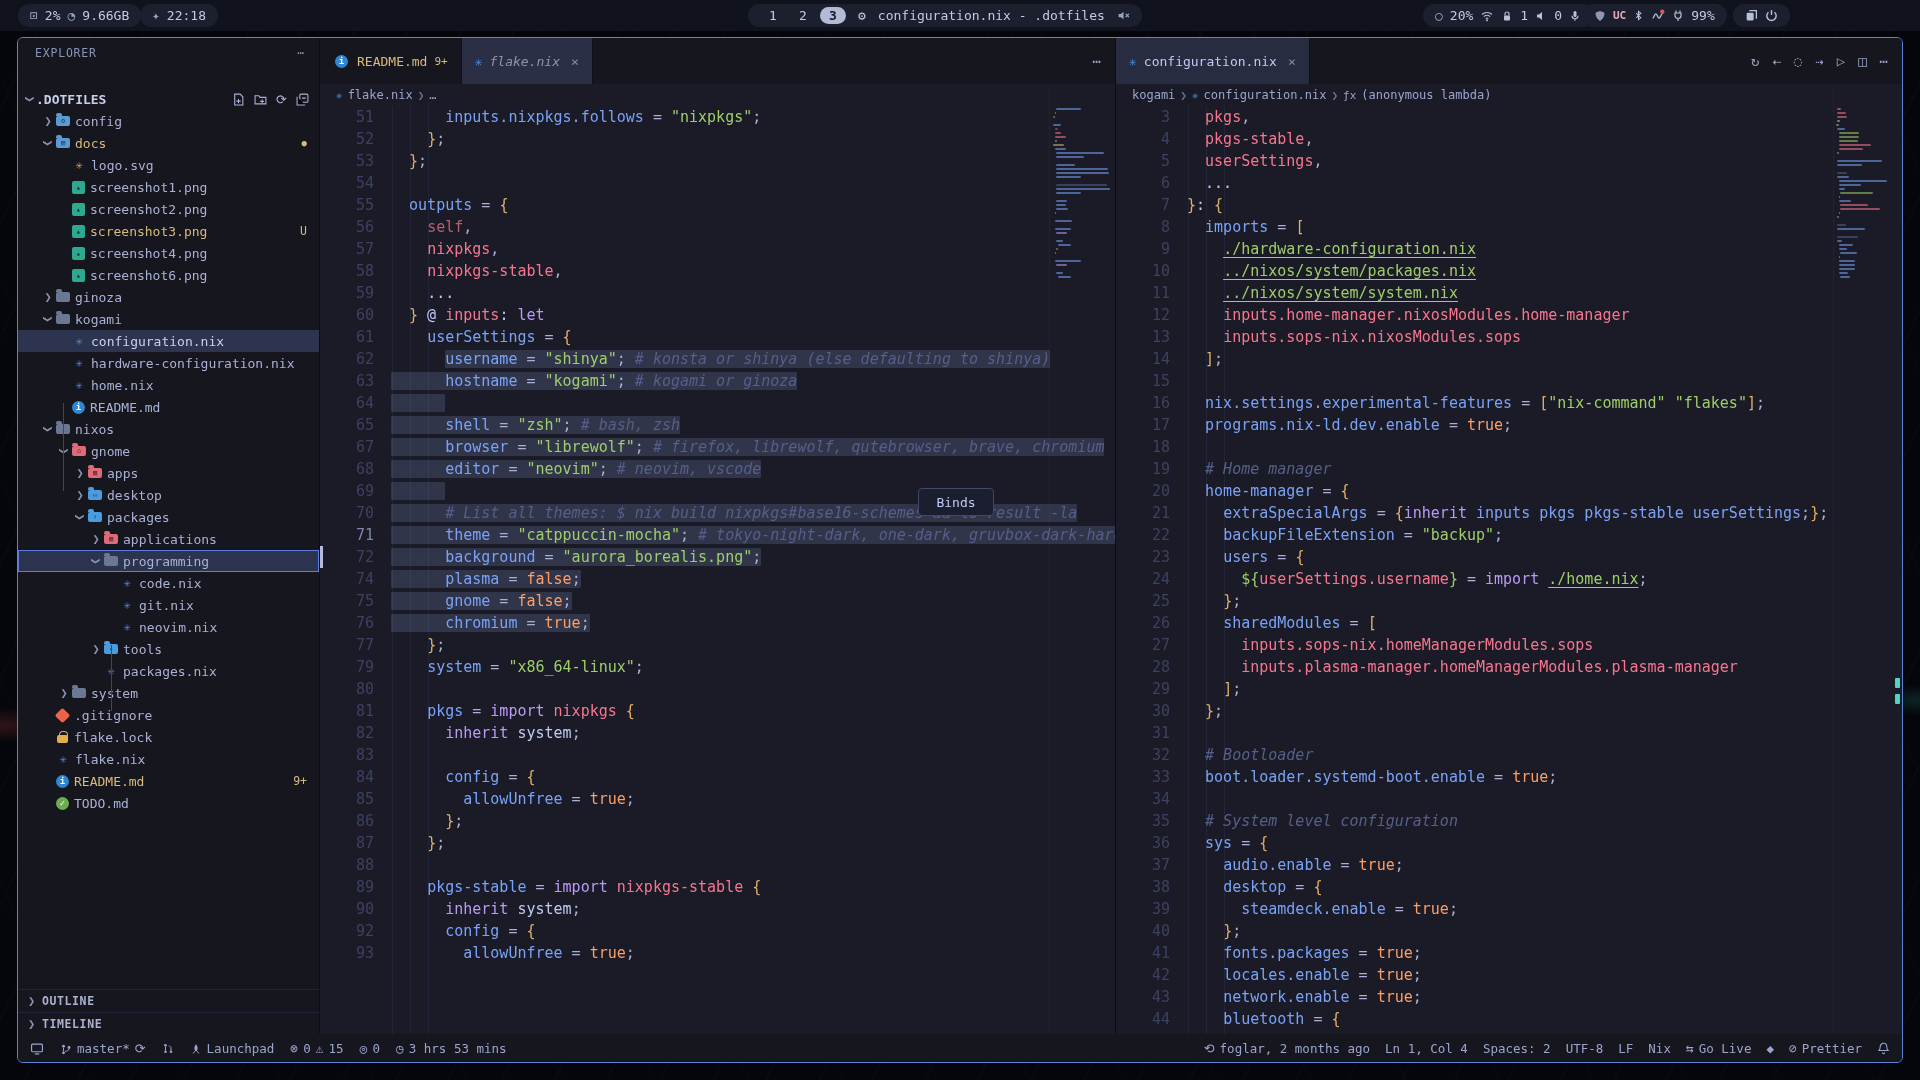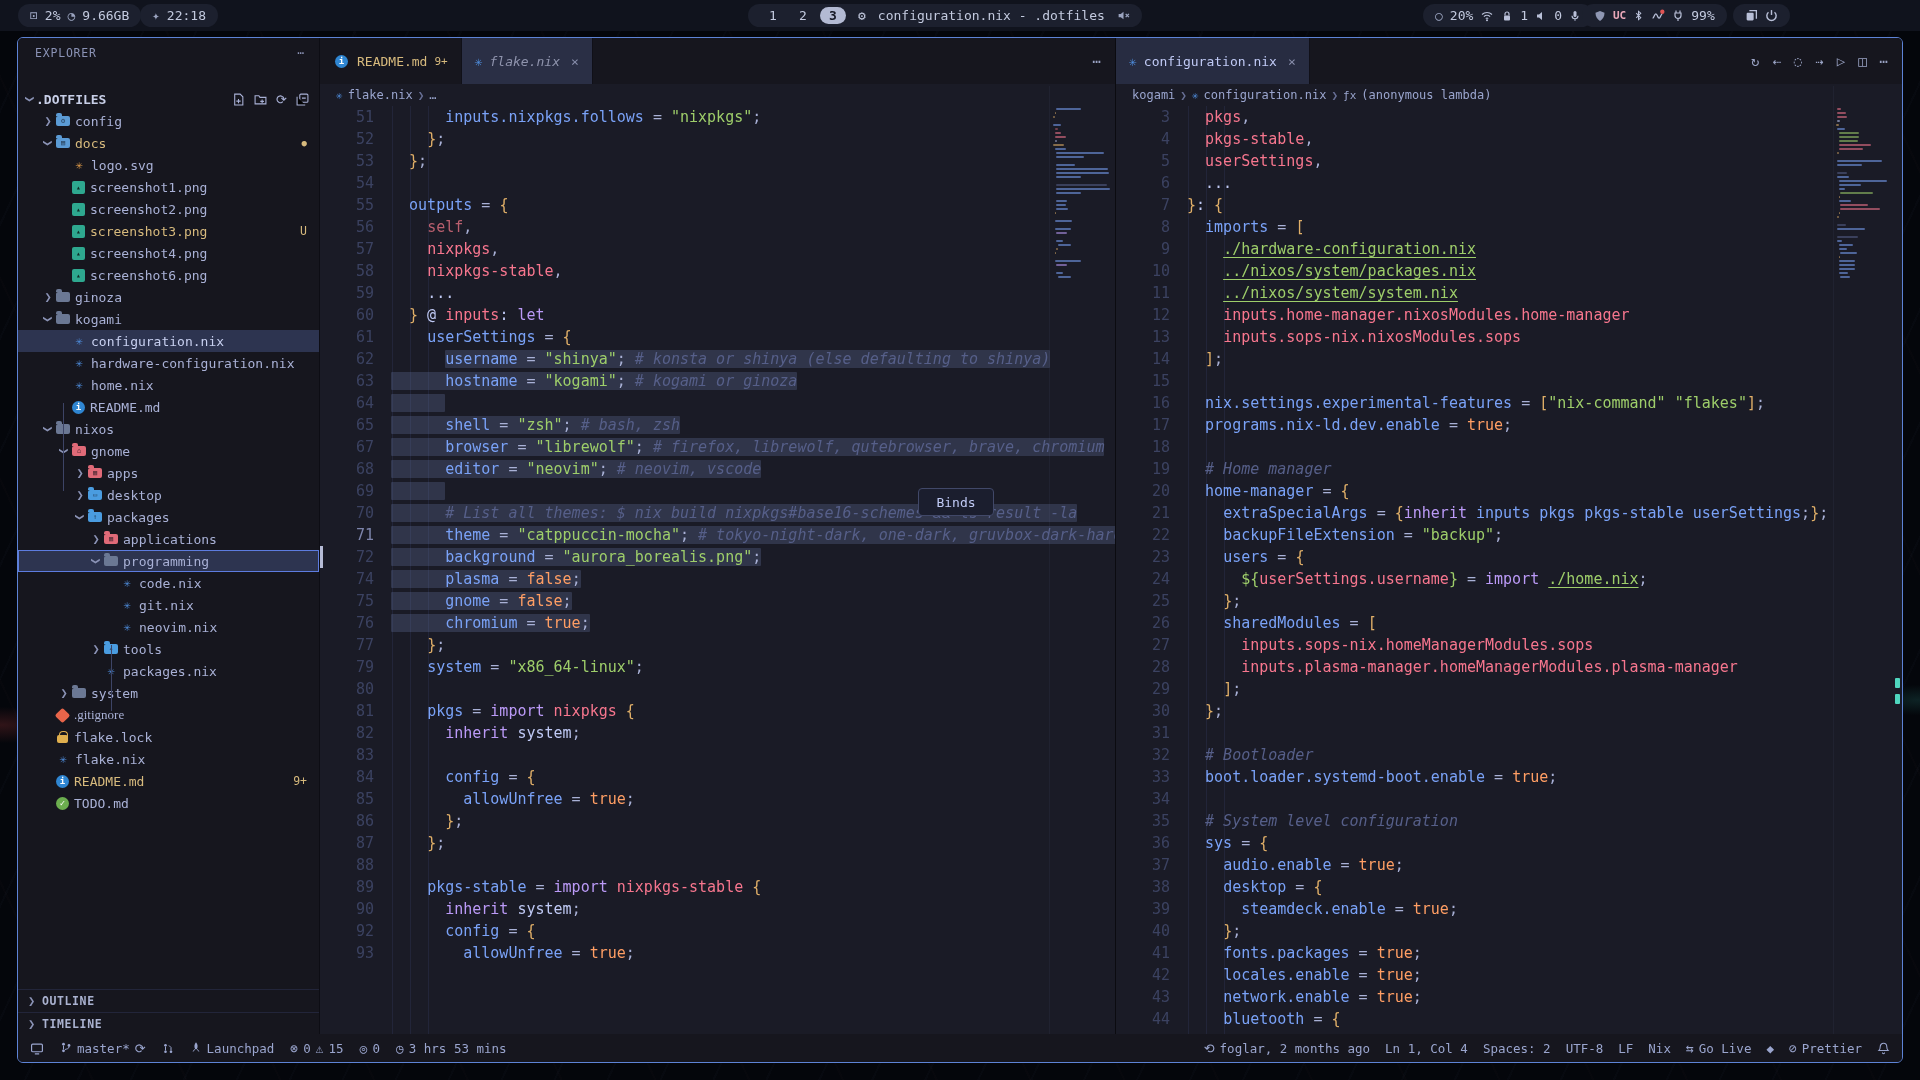--- a/index.html
+++ b/index.html
@@ -86,21 +86,21 @@
   .iguide{position:absolute;top:68px;bottom:0;width:1px;background:#222539}
   .minimap{position:absolute;top:48px;bottom:0;width:61px;border-left:1px solid rgba(120,130,170,.08);padding-top:22px}
   .mmbar{height:2px;border-radius:1px;margin-bottom:2px;opacity:.55}
   .cursor-bar{position:absolute;left:0;width:3px;height:22px;background:#b6bcd6}
   .ovr{position:absolute;right:2px;width:5px;border-radius:1px;background:#4fd6be}
   .tooltip{position:absolute;background:#1b1e2e;border:1px solid #414868;border-radius:4px;color:#c0caf5;font-size:13px;display:flex;align-items:center;justify-content:center;z-index:5}
 
   
   #statusbar{position:absolute;left:0;top:996px;width:100%;height:28px;background:#16161e;display:flex;align-items:center;justify-content:space-between;padding:0 12px;font-size:12.5px;color:#9aa5ce}
   .sb{display:flex;align-items:center;gap:16px;white-space:nowrap}
-  .sbi{display:flex;align-items:flex-start;gap:5px;cursor:pointer}
+  .sbi{display:flex;align-items:flex-end;gap:5px;cursor:pointer}
   .sbi .g{font-size:13px}
 </style>
 </head>
 <body>
 
 <div id="topbar">
   <div class="pill" style="left:18px">
     <span class="ic dim">⊡</span>
     <span>2%</span>
     <span class="ic dim">◔</span>
@@ -374,21 +374,21 @@
         <div class="trow" style="padding-left: 72px;">
           <span class="chev"></span>
           <span class="fico" style="color: rgb(79, 143, 224);">✳</span>
           <span class="lbl">packages.nix</span>
         </div>
         <div class="trow" style="padding-left: 40px;">
           <span class="chev">❯</span>
           <span class="fld" style="background: rgb(107, 120, 148);"></span>
           <span class="lbl">system</span>
         </div>
-        <div class="trow" style="padding-left: 24px; font-family: Liberation Serif, serif;">
+        <div class="trow" style="padding-left: 24px;">
           <span class="chev"></span>
           <span class="gitic"></span>
           <span class="lbl">.gitignore</span>
         </div>
         <div class="trow" style="padding-left: 24px;">
           <span class="chev"></span>
           <span class="lockic"></span>
           <span class="lbl">flake.lock</span>
         </div>
         <div class="trow" style="padding-left: 24px;">

